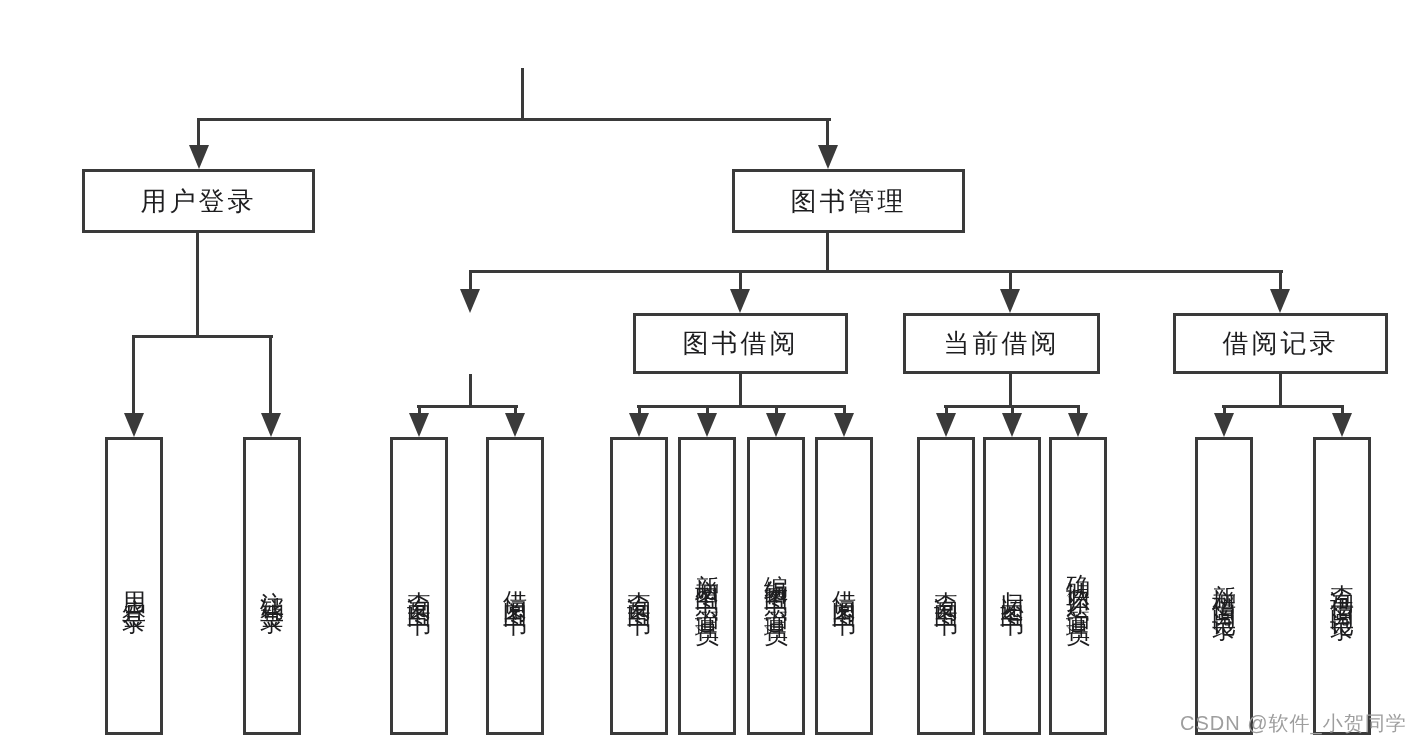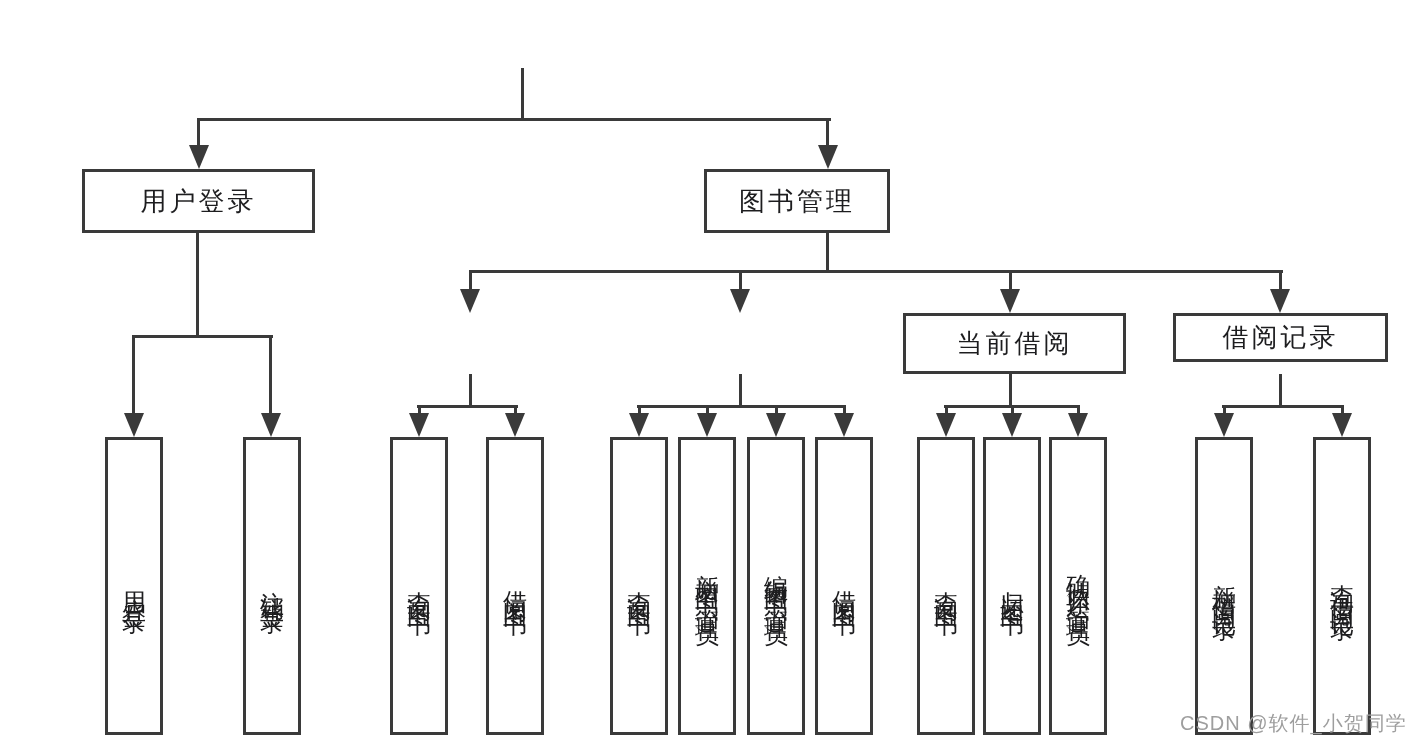--- a/index.html
+++ b/index.html
@@ -63,21 +63,21 @@
   <div class="vline" style="left:521px;top:68px;height:52px"></div>
   <div class="hline" style="left:197px;top:118px;width:634px"></div>
   <div class="vline" style="left:197px;top:118px;height:30px"></div>
   <div class="ahead" style="left:189px;top:145px"></div>
   <div class="vline" style="left:826px;top:118px;height:30px"></div>
   <div class="ahead" style="left:818px;top:145px"></div>
 
   <div class="node" style="left:82px;top:169px;width:233px;height:64px">
     <span>用户登录</span>
   </div>
-  <div class="node" style="left:704px;top:169px;width:186px;height:64px">
+  <div class="node" style="left:732px;top:169px;width:233px;height:64px">
     <span>图书管理</span>
   </div>
 
   <div class="vline" style="left:196px;top:233px;height:104px"></div>
   <div class="hline" style="left:132px;top:335px;width:141px"></div>
   <div class="vline" style="left:132px;top:335px;height:80px"></div>
   <div class="ahead" style="left:124px;top:413px"></div>
   <div class="vline" style="left:269px;top:335px;height:80px"></div>
   <div class="ahead" style="left:261px;top:413px"></div>
 
@@ -85,24 +85,27 @@
   <div class="hline" style="left:469px;top:270px;width:814px"></div>
   <div class="vline" style="left:469px;top:270px;height:22px"></div>
   <div class="ahead" style="left:460px;top:289px"></div>
   <div class="vline" style="left:739px;top:270px;height:22px"></div>
   <div class="ahead" style="left:730px;top:289px"></div>
   <div class="vline" style="left:1009px;top:270px;height:22px"></div>
   <div class="ahead" style="left:1000px;top:289px"></div>
   <div class="vline" style="left:1279px;top:270px;height:22px"></div>
   <div class="ahead" style="left:1270px;top:289px"></div>
 
-  <div class="node" style="left:903px;top:313px;width:223px;height:61px">
+  <div class="node" style="left:633px;top:313px;width:215px;height:61px">
+    <span>图书借阅</span>
+  </div>
+  <div class="node" style="left:903px;top:313px;width:197px;height:61px">
     <span>当前借阅</span>
   </div>
-  <div class="node" style="left:1173px;top:313px;width:215px;height:49px">
+  <div class="node" style="left:1173px;top:313px;width:215px;height:61px">
     <span>借阅记录</span>
   </div>
 
   <div class="vline" style="left:469px;top:374px;height:33px"></div>
   <div class="hline" style="left:417px;top:405px;width:101px"></div>
   <div class="vline" style="left:418px;top:405px;height:10px"></div>
   <div class="ahead" style="left:409px;top:413px"></div>
   <div class="vline" style="left:514px;top:405px;height:10px"></div>
   <div class="ahead" style="left:505px;top:413px"></div>
 

